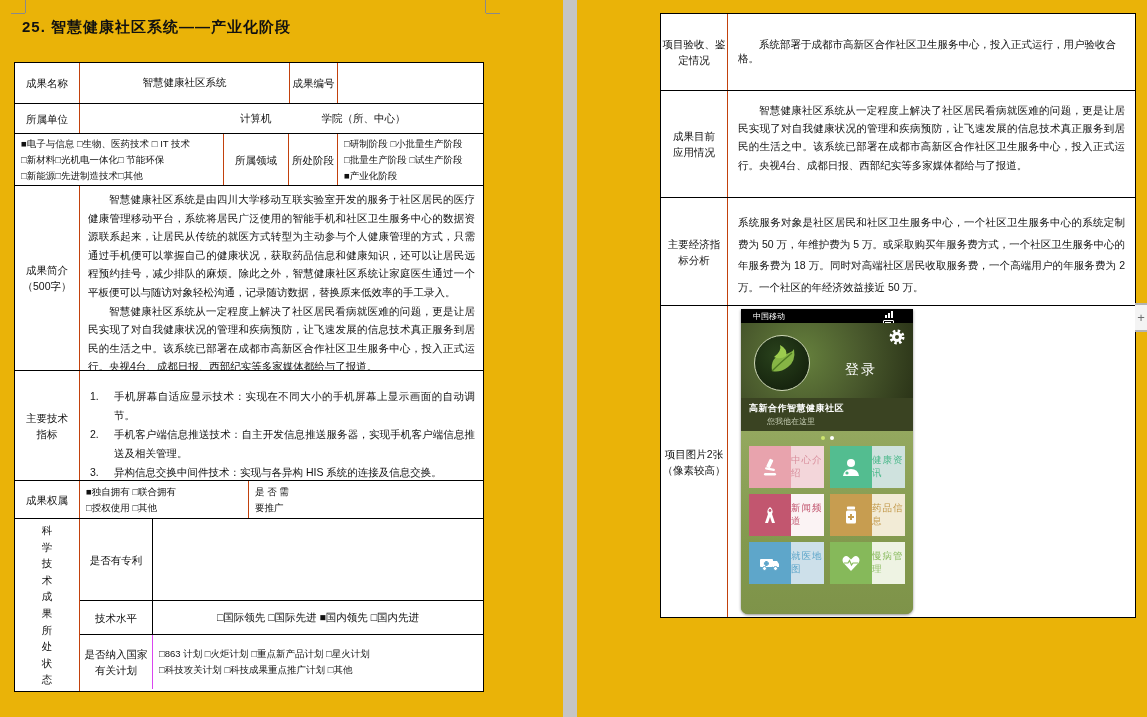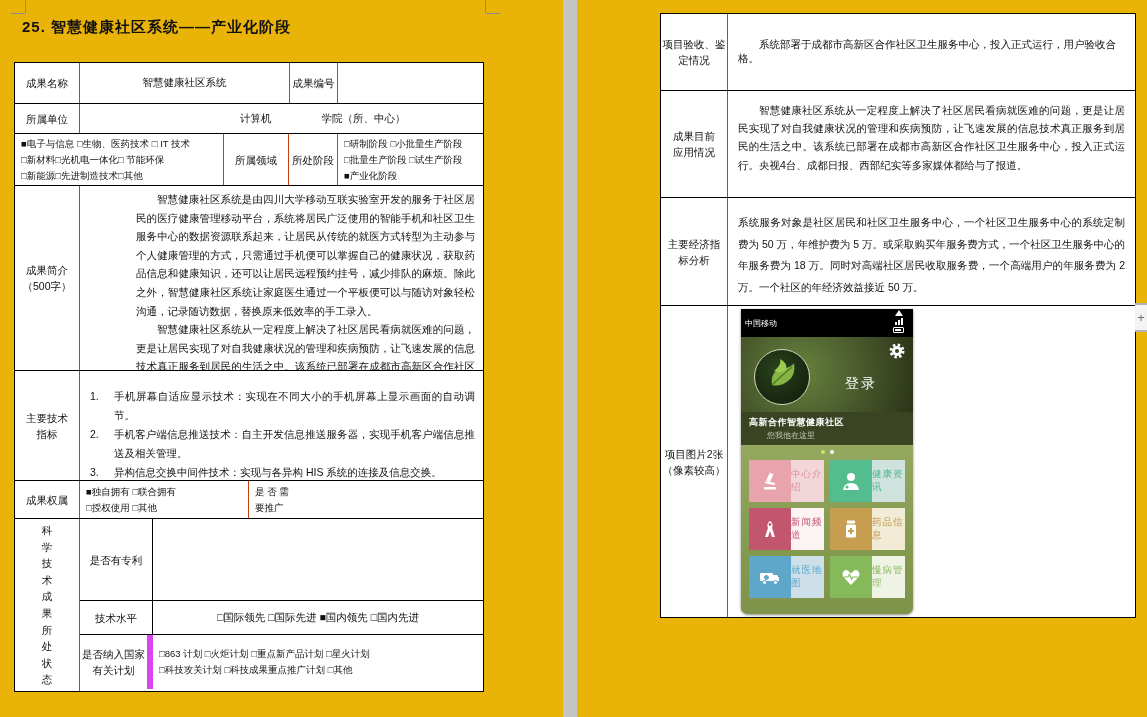--- a/index.html
+++ b/index.html
@@ -23,21 +23,21 @@
   .tr { display:flex; border-bottom:1px solid #000; align-items:stretch; }
   .tr:last-child { border-bottom:none; }
   .td { border-right:1px solid #c2410c; overflow:hidden; }
   .td:last-child { border-right:none; flex:1; }
   .lab { display:flex; flex-direction:column; align-items:center; justify-content:center;
     font-size:10.5px; line-height:16px; text-align:center; }
   .ctr { display:flex; align-items:center; justify-content:center; font-size:10.5px; }
   .small { font-size:9.5px; line-height:16px; }
   .pad { padding:3px 6px; }
   .paras { padding:4px 8px 0 8px; font-size:10.5px; line-height:18.6px; text-align:justify; }
-  .paras p { text-indent:2em;margin-left:48px; }
+  .paras p { text-indent:2em; }
 
   
   .tbl-left { left:14px; top:62px; width:470px; }
   .w65 { width:65px; flex:none; }
   .w210 { width:210px; flex:none; }
   .w48 { width:48px; flex:none; }
   .w209 { width:209px; flex:none; }
   .w49 { width:49px; flex:none; }
   .w169 { width:169px; flex:none; }
   .w59 { width:59px; flex:none; }
@@ -68,22 +68,22 @@
   .accept-cell { display:flex; align-items:center; font-size:10.5px; padding:0 10px; }
   .accept-cell div { text-indent:2em; }
   .apply-cell { padding:10px 10px 0 10px; font-size:10.5px; line-height:18.2px; text-align:justify; }
   .apply-cell .ind { text-indent:2em; }
   .econ-cell { padding:14px 10px 0 10px; font-size:10.5px; line-height:21.5px; text-align:justify; }
 
   
   .phone { position:absolute; left:13px; top:3px; width:172px; height:305px;
     border-radius:0 0 7px 7px; overflow:hidden; box-shadow:0 1px 3px rgba(0,0,0,.45);
     background:#7e9349; }
-  .statusbar { height:28px; background:#000; color:#fff; display:flex; align-items:center;
-    justify-content:space-between; padding:0 4px; font-size:8px; }
+  .statusbar { height:14px; background:#000; color:#fff; display:flex; align-items:center;
+    justify-content:space-between; padding:0 12px; font-size:8px;font-family:Liberation Mono, monospace; }
   .sb-right { display:flex; align-items:center; gap:2px;flex-direction:column; }
   .sb-ico { display:inline-block; }
   .alarm { width:6px; height:6px; border:1px solid #fff; border-radius:50%; }
   .wifi { width:0; height:0; border-left:4px solid transparent; border-right:4px solid transparent;
     border-bottom:6px solid #fff; }
   .sig { display:flex; align-items:flex-end; gap:1px; }
   .sig i { display:block; width:2px; background:#fff; }
   .sig i:nth-child(1){height:3px;} .sig i:nth-child(2){height:5px;} .sig i:nth-child(3){height:7px;}
   .batt { width:11px; height:6px; border:1px solid #fff; border-radius:1px; position:relative; }
   .batt::after { content:""; position:absolute; left:1px; top:1px; bottom:1px; width:6px; background:#fff; }
@@ -217,21 +217,21 @@
         </div>
         <div class="td status-sub" style="padding:0;">
           <div class="ssr" style="height:82px;">
             <div class="lab w73" style="border-right:1px solid #000;">是否有专利</div>
           </div>
           <div class="ssr" style="height:34px;">
             <div class="lab w73" style="border-right:1px solid #000;">技术水平</div>
             <div class="ctr" style="flex:1;">□国际领先 □国际先进 ■国内领先  □国内先进</div>
           </div>
           <div class="ssr" style="height:54px;">
-            <div class="lab w73" style="border-right:6px solid #d946ef;">
+            <div class="lab w73" style="border-right:1px solid #d946ef;">
               <div>是否纳入国家</div>
               <div>有关计划</div>
             </div>
             <div class="lines small pad" style="flex:1;">
               <div>□863 计划    □火炬计划    □重点新产品计划    □星火计划</div>
               <div>□科技攻关计划    □科技成果重点推广计划    □其他</div>
             </div>
           </div>
         </div>
       </div>

